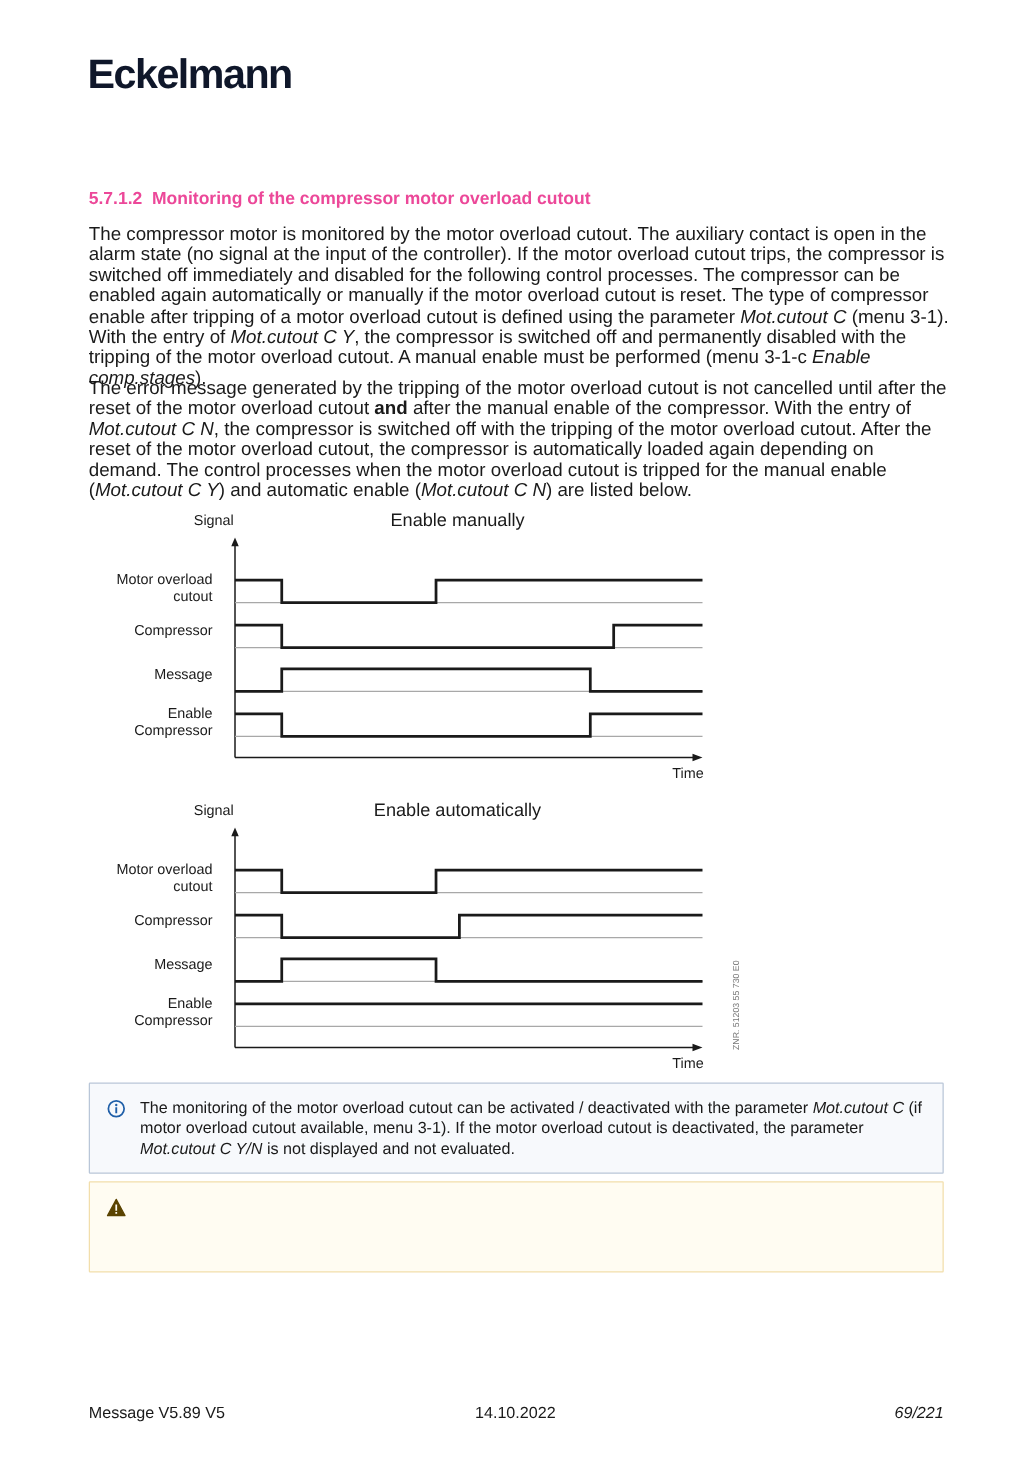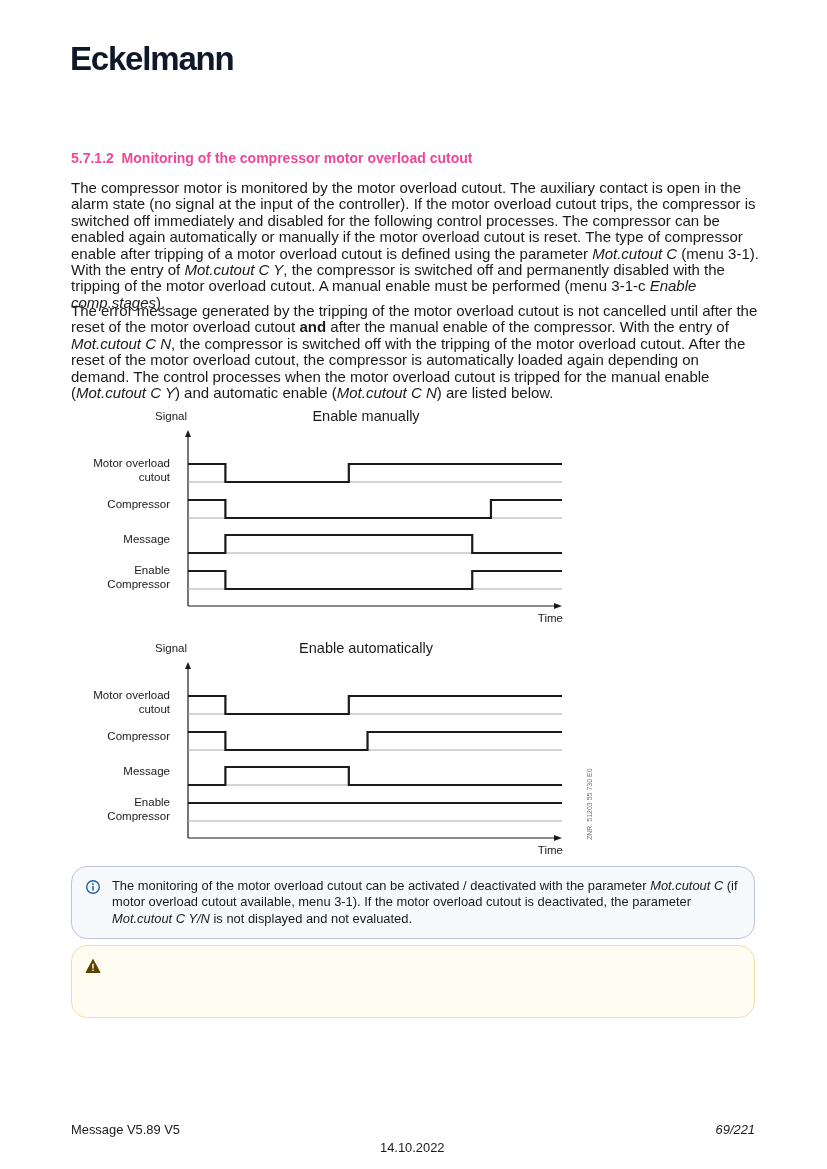--- a/index.html
+++ b/index.html
@@ -10,28 +10,28 @@
   .heading { position: absolute; left: 71px; top: 150px; font-weight: bold; font-size: 14px; color: #ec4899; }
   .para { position: absolute; left: 71px; width: 690px; font-size: 15px; line-height: 16.4px; color: #1a1a1a; }
   .para i { font-style: italic; }
   .p1 { top: 180px; }
   .p2 { top: 303px; }
   svg.diagram { position: absolute; left: 0; }
   .lbl { font-family: "Liberation Sans", sans-serif; font-size: 11.5px; fill: #1a1a1a; }
   .title { font-family: "Liberation Sans", sans-serif; font-size: 14.5px; fill: #1a1a1a; }
   .zn { position: absolute; left: 586px; top: 840px; font-size: 7px; color: #777;
         transform-origin: 0 0; transform: rotate(-90deg); white-space: nowrap; }
-  .note { position: absolute; left: 71px; width: 684px; border-radius: 16px; box-sizing: border-box; }
+  .note { position: absolute; left: 71px; width: 684px; border-radius: 1px; box-sizing: border-box; }
   .note-info { top: 866px; height: 73px; background: #f7f9fc; border: 1px solid #b9c6d8; }
   .note-warn { top: 945px; height: 73px; background: #fffcf2; border: 1px solid #f2deab; }
   .note .txt { position: absolute; left: 40px; top: 11px; width: 636px; font-size: 12.9px; line-height: 16.4px; color: #1a1a1a; }
   .note .icon { position: absolute; left: 13px; top: 12px; width: 16px; height: 16px; }
   .footer { position: absolute; top: 1122px; font-size: 12.9px; color: #1a1a1a; }
   .f-left { left: 71px; }
-  .f-mid { left: 380px; margin-top: 18px; }
+  .f-mid { left: 380px; }
   .f-right { right: 72px; font-style: italic; }
 </style>
 </head>
 <body>
 
 <div class="logo">Eckelmann</div>
 
 <div class="heading">
   <span>5.7.1.2</span>&nbsp;&nbsp;<span>Monitoring of the compressor motor overload cutout</span>
 </div>

